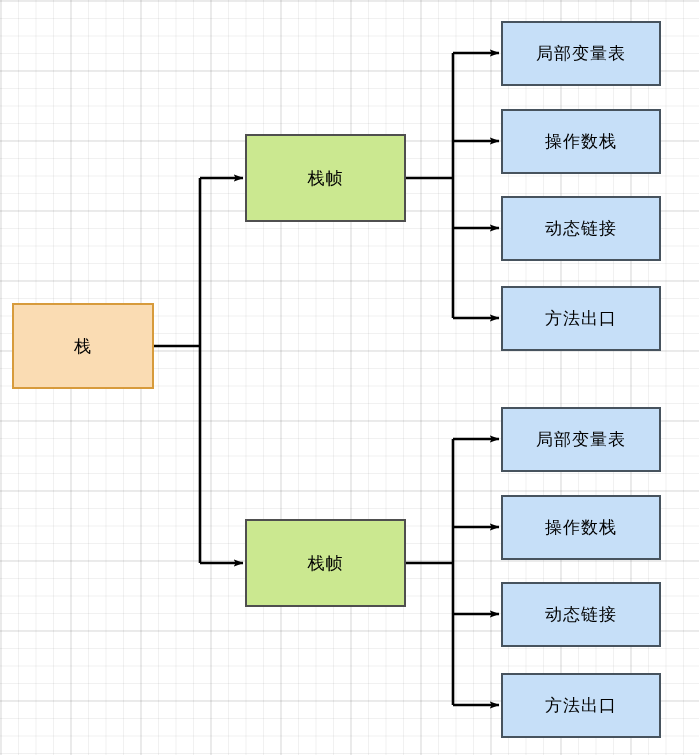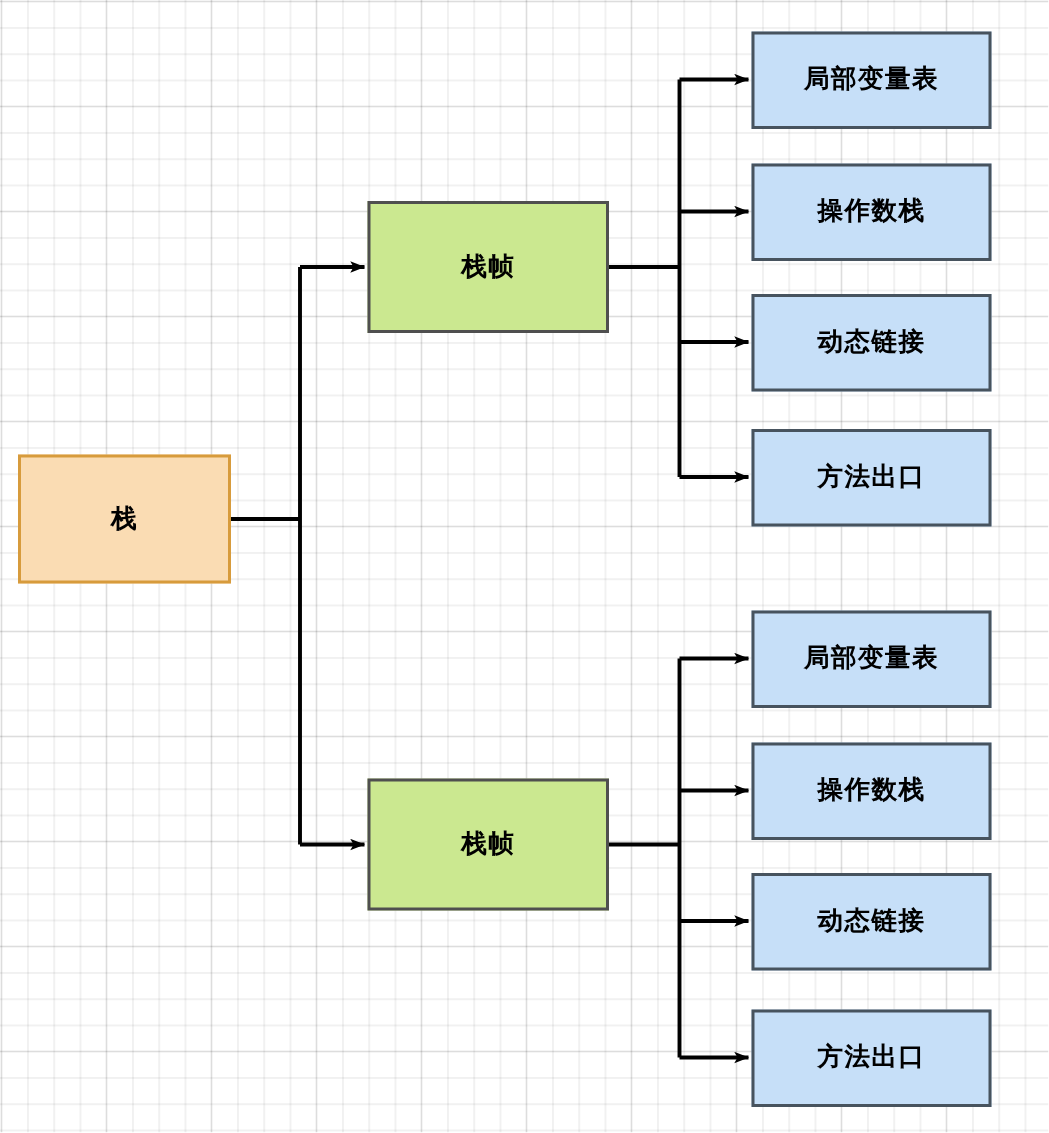--- a/index.html
+++ b/index.html
@@ -32,21 +32,21 @@
     top: 0;
     width: 699px;
     height: 755px;
   }
   .node {
     position: absolute;
     box-sizing: border-box;
     display: flex;
     align-items: center;
     justify-content: center;
-    font-weight: bold;
+    font-weight: normal;
     font-size: 17px;
     letter-spacing: 1px;
     color: #000000;
     text-align: center;
     line-height: 1.2;
   }
   .node-root {
     background: #fadcb3;
     border: 2px solid #d79b3c;
   }

